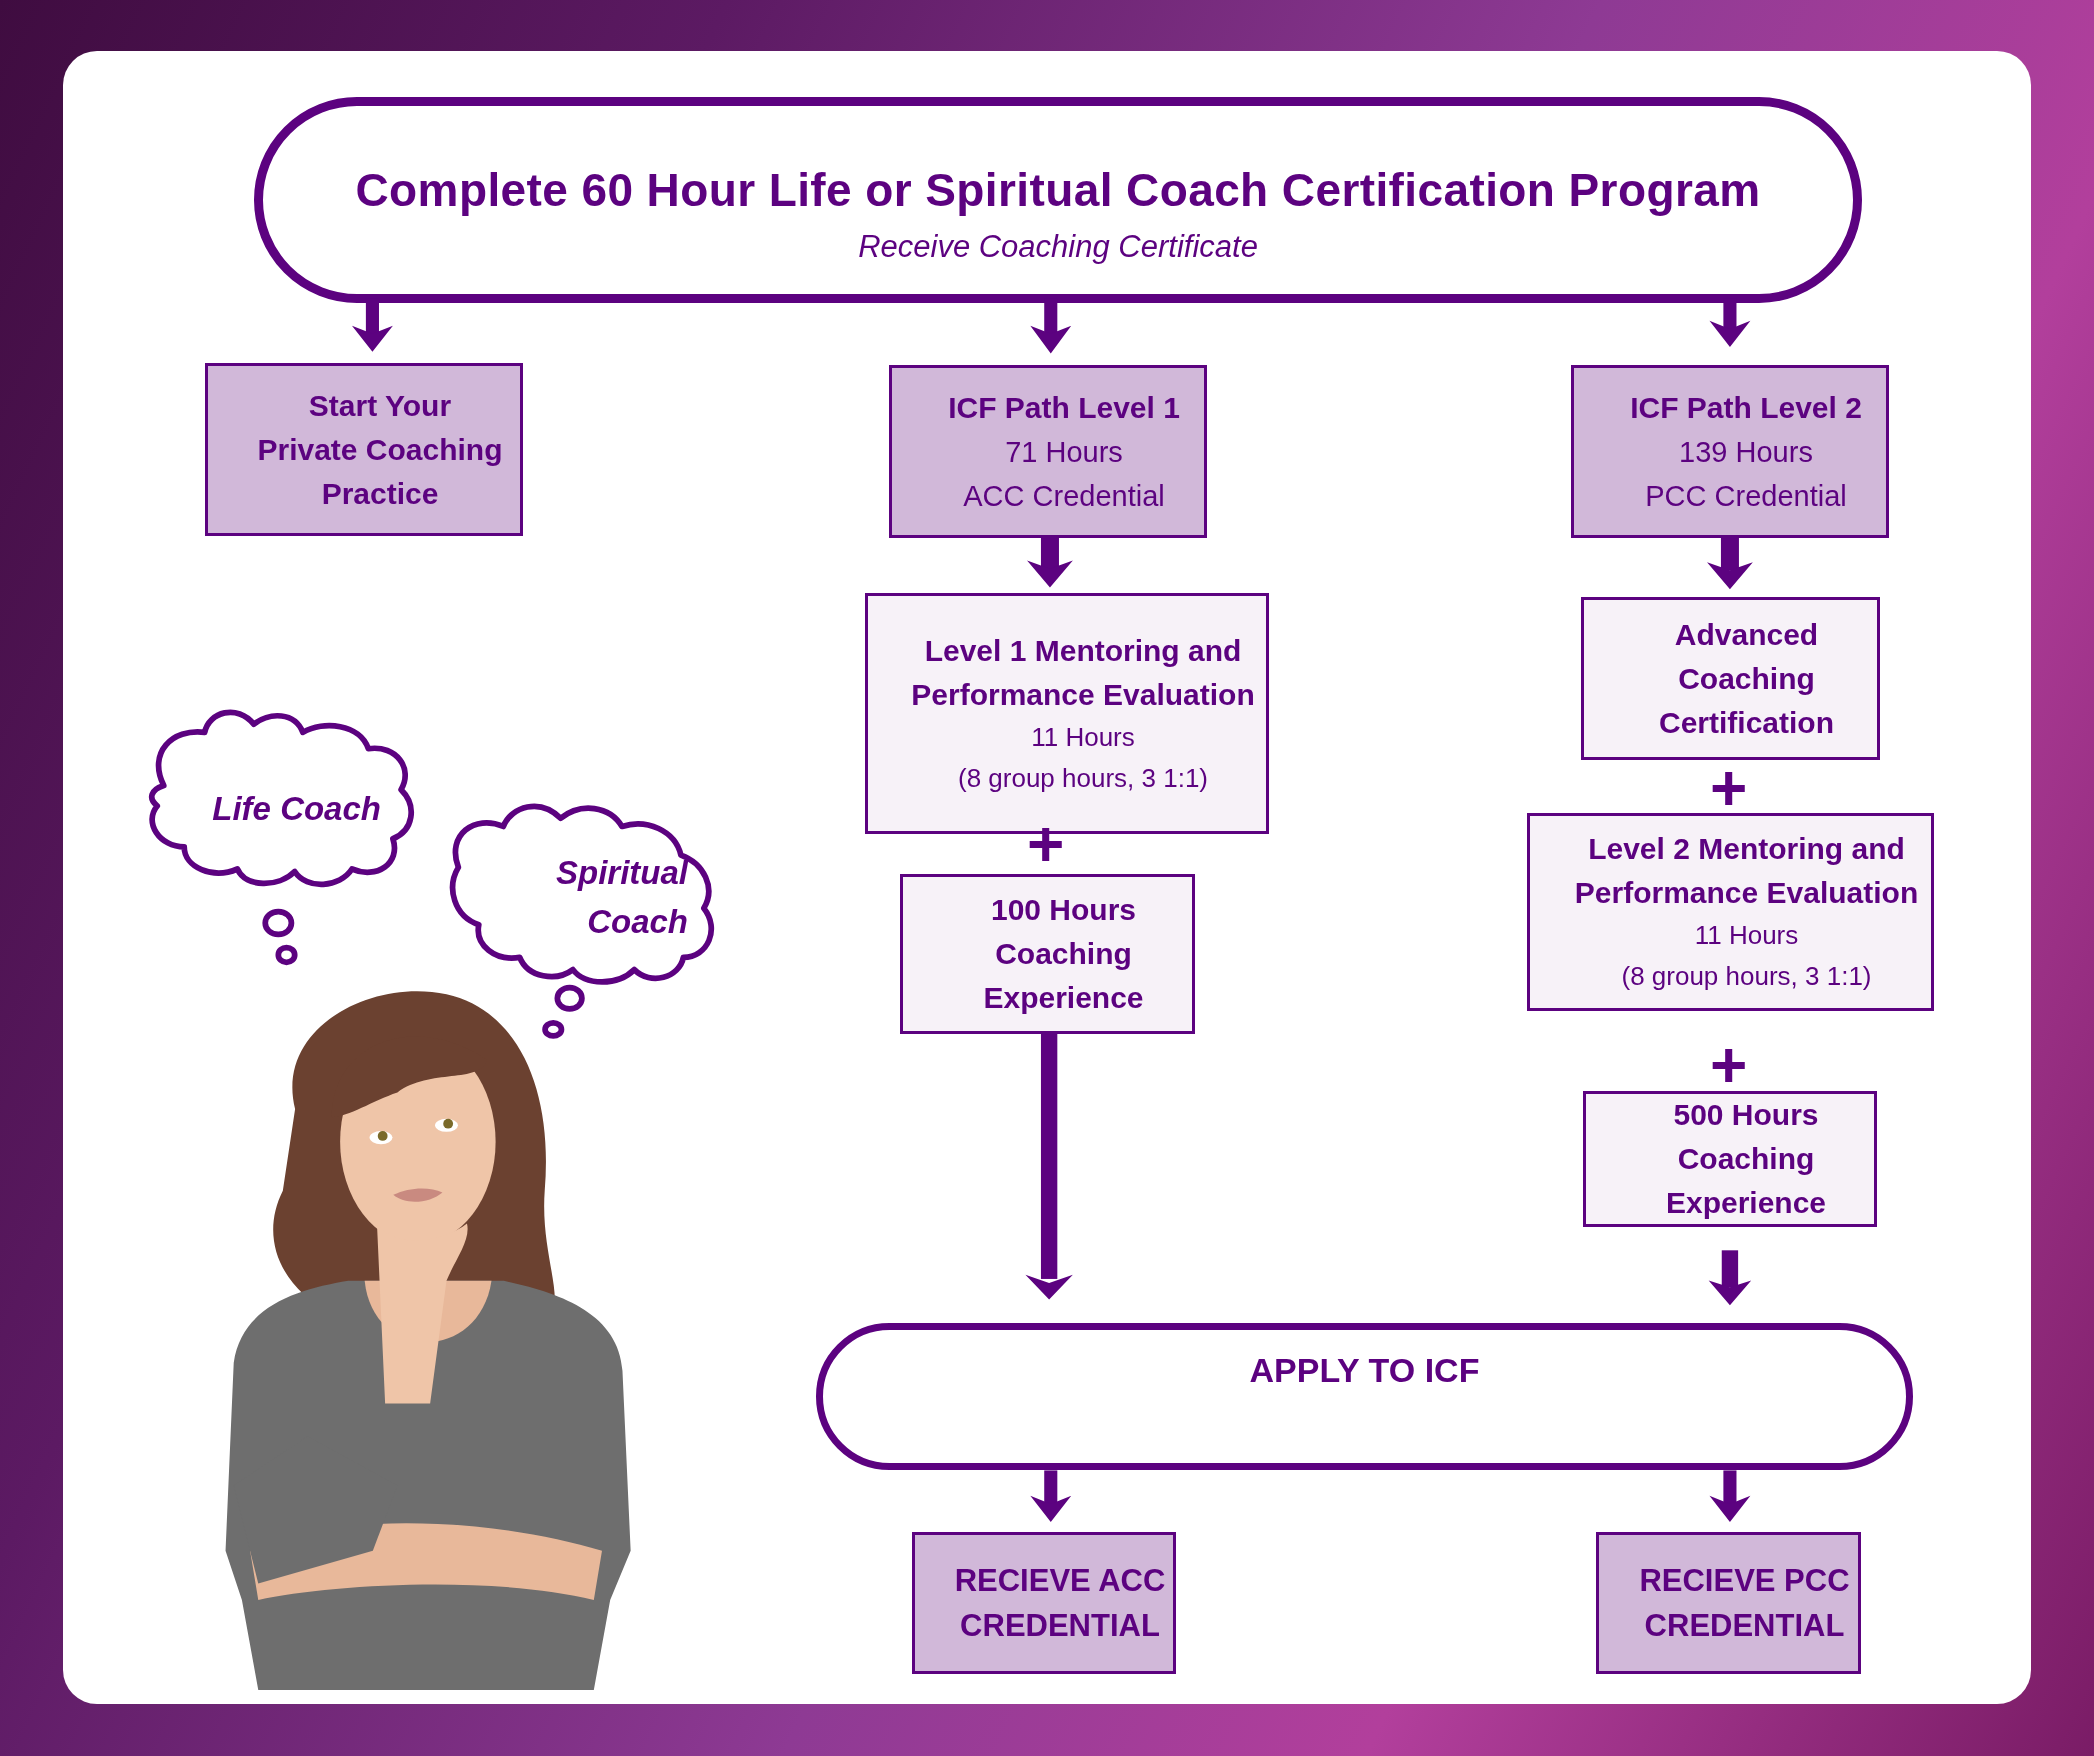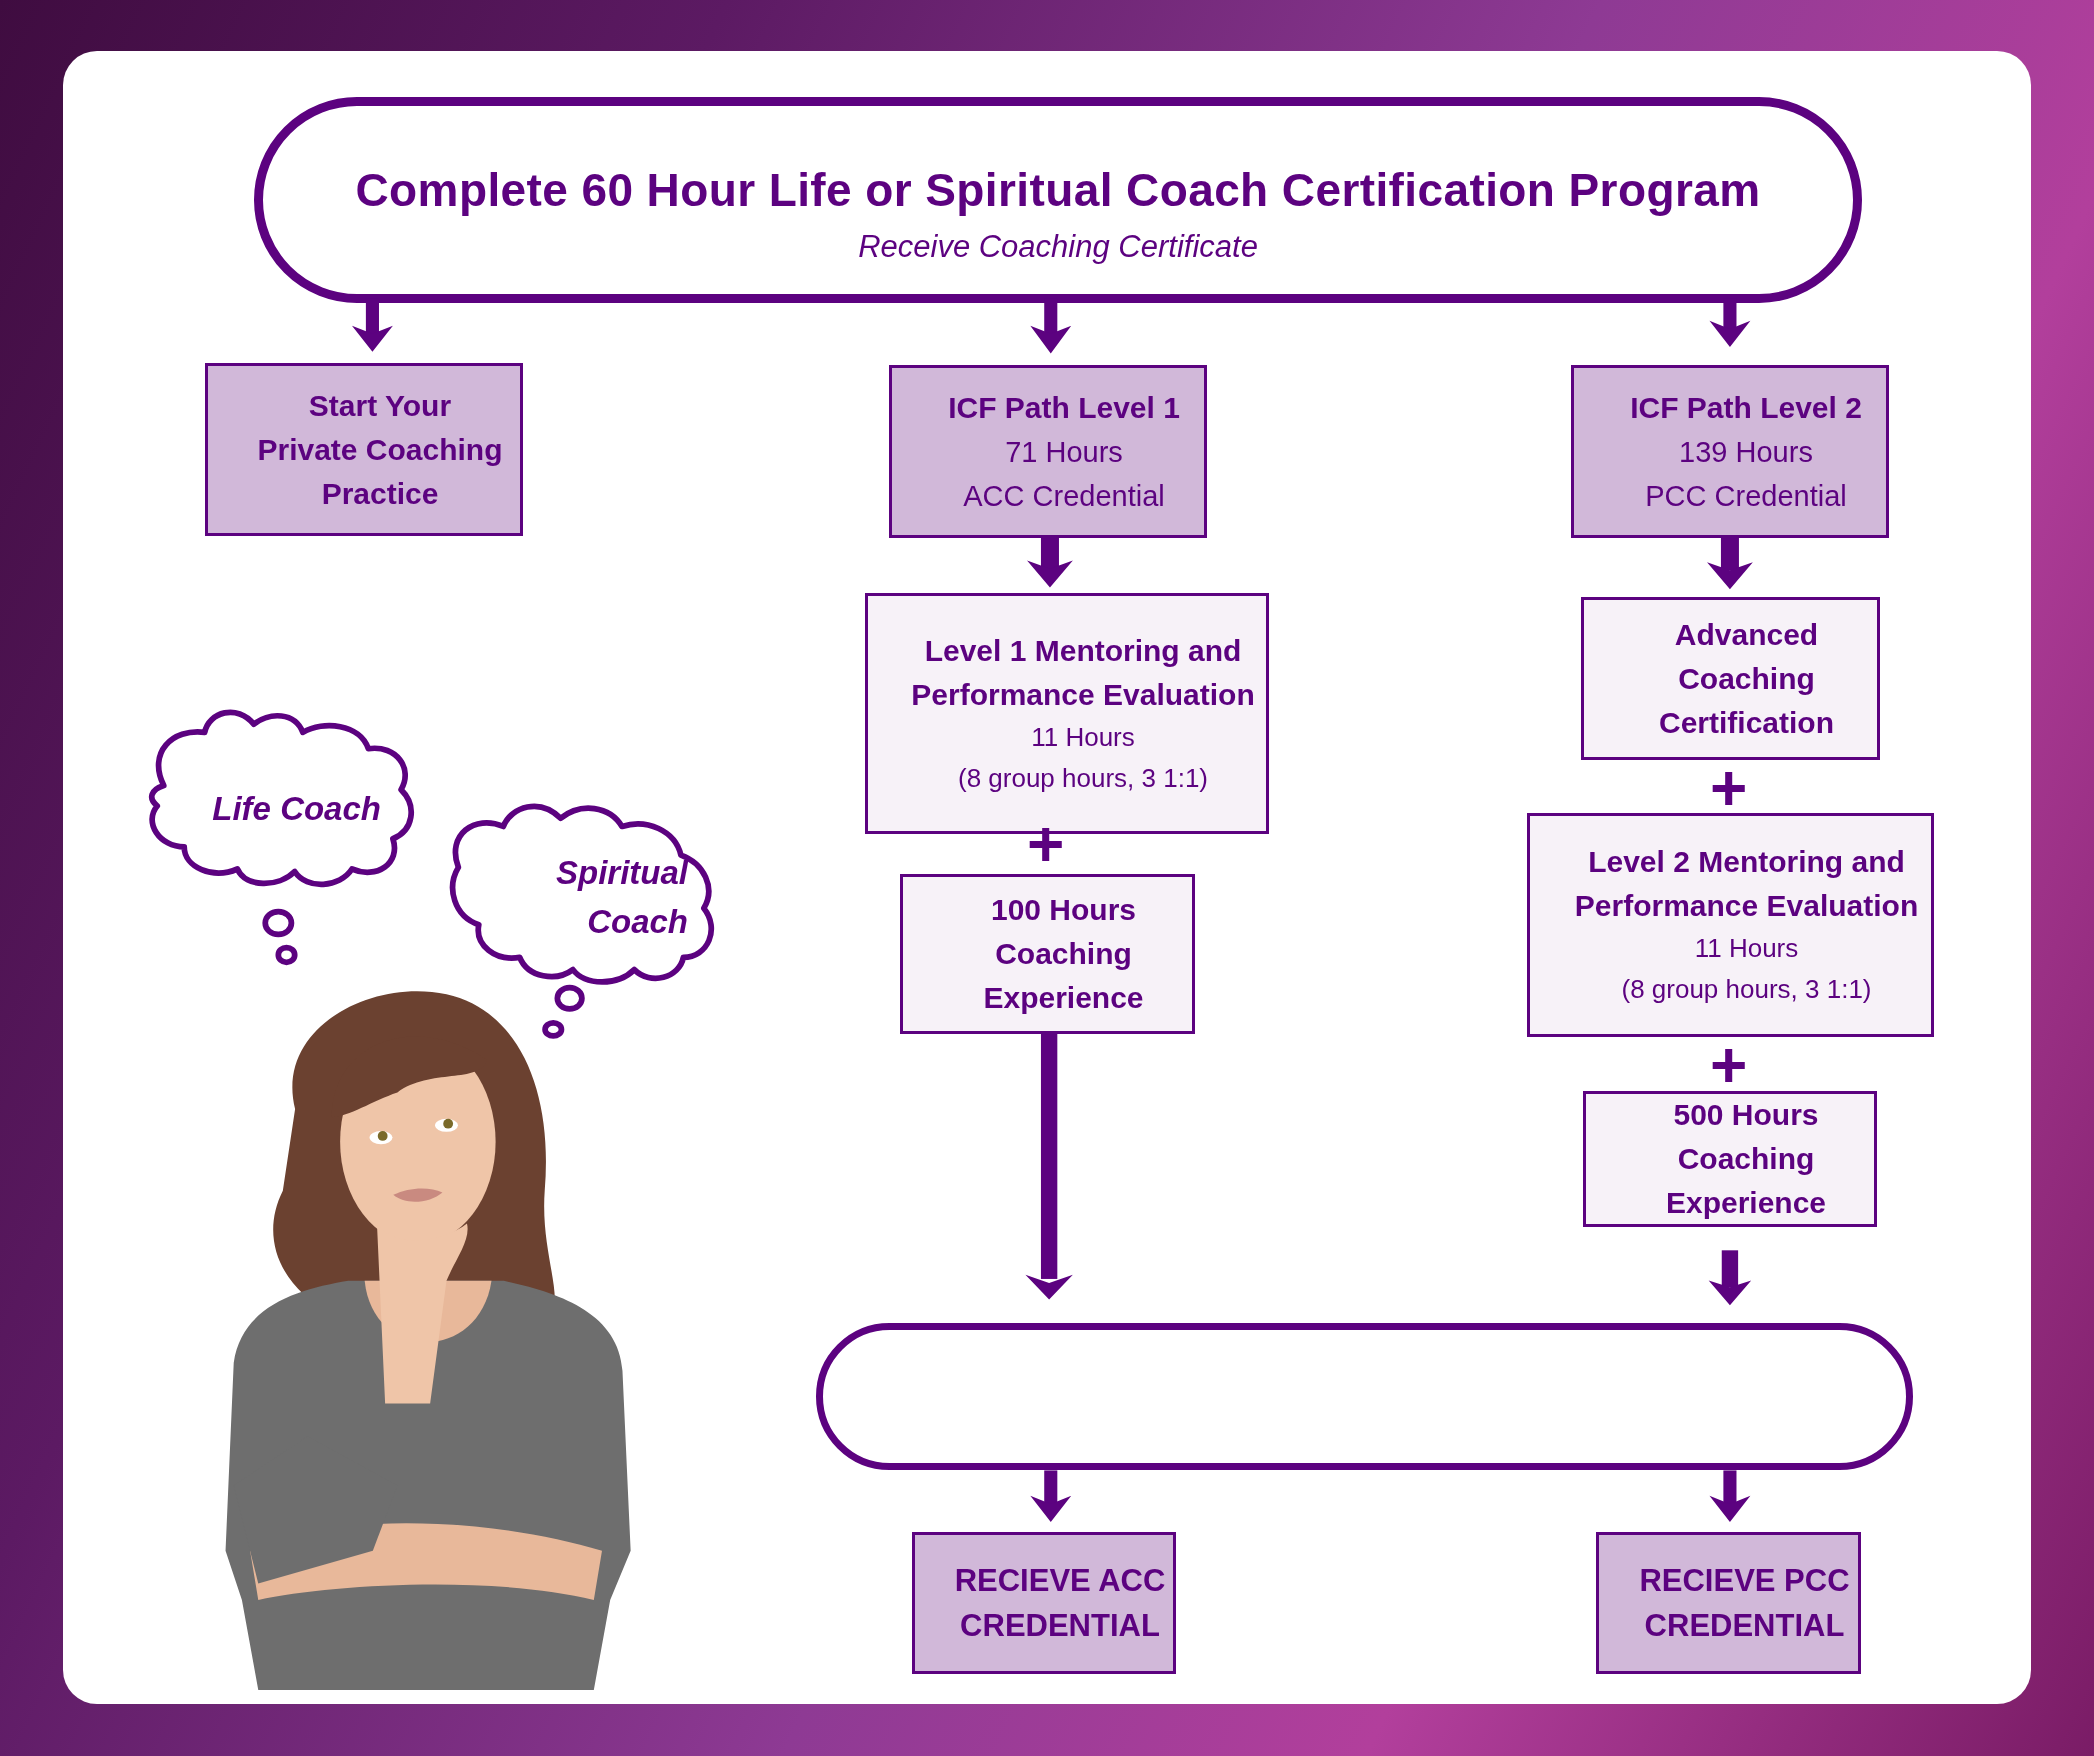--- a/index.html
+++ b/index.html
@@ -180,36 +180,37 @@
 </div>
 
 <div class="box light" style="left:1581px; top:597px; width:299px; height:163px;">
   <div class="b">Advanced</div>
   <div class="b">Coaching</div>
   <div class="b">Certification</div>
 </div>
 
 <div class="plus" style="left:1710px; top:756px;">+</div>
 
-<div class="box light" style="left:1527px; top:813px; width:407px; height:224px;">
+<div class="box light" style="left:1527px; top:813px; width:407px; height:198px;">
   <div class="b">Level 2 Mentoring and</div>
   <div class="b">Performance Evaluation</div>
   <div class="r sm">11 Hours</div>
   <div class="r sm">(8 group hours, 3 1:1)</div>
 </div>
 
 <div class="plus" style="left:1710px; top:1033px;">+</div>
 
 <div class="box light" style="left:1583px; top:1091px; width:294px; height:136px;">
   <div class="b">500 Hours</div>
   <div class="b">Coaching</div>
   <div class="b">Experience</div>
 </div>
 
 <div class="pill apply">
+  <div class="pill-title">APPLY TO ICF</div>
 </div>
 
 <div class="box dark" style="left:912px; top:1532px; width:264px; height:142px;">
   <div class="b big">RECIEVE ACC</div>
   <div class="b big">CREDENTIAL</div>
 </div>
 <div class="box dark" style="left:1596px; top:1532px; width:265px; height:142px;">
   <div class="b big">RECIEVE PCC</div>
   <div class="b big">CREDENTIAL</div>
 </div>

